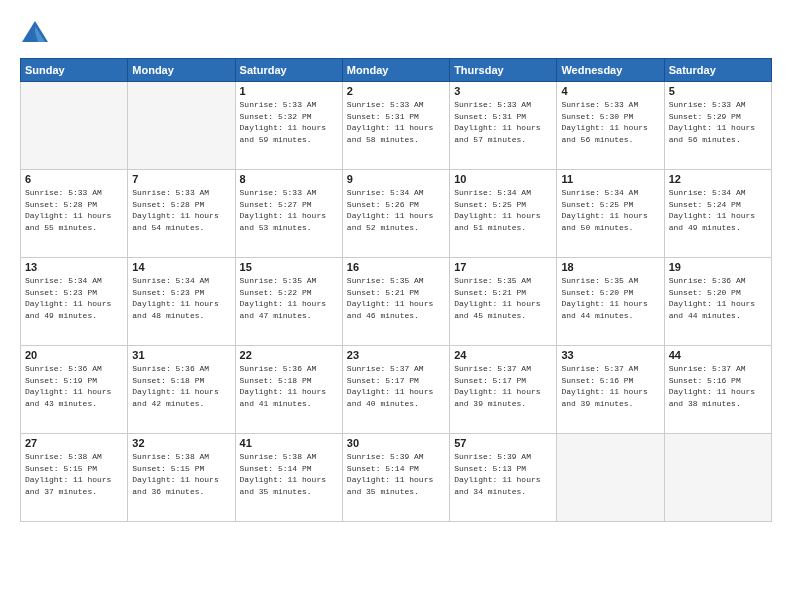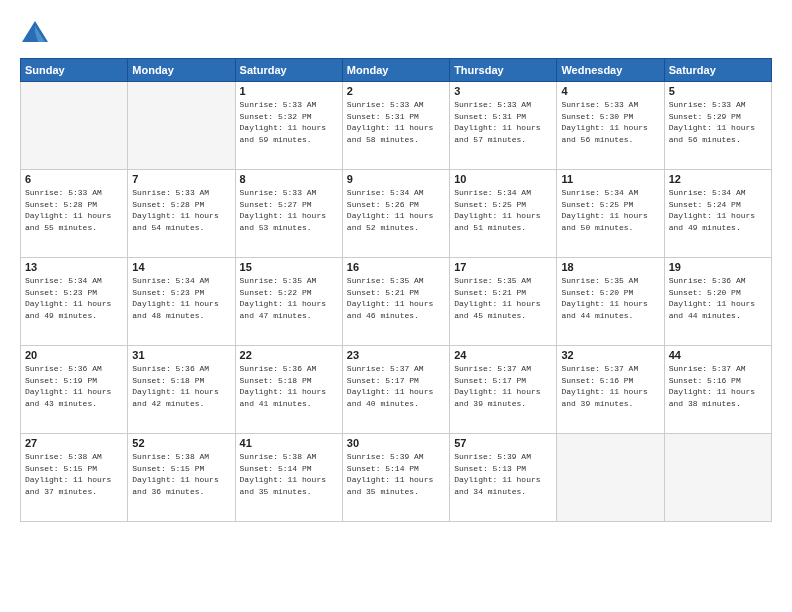--- a/index.html
+++ b/index.html
@@ -232,35 +232,35 @@
           </td>
           <td>
             <div class="day-number">23</div>
             <div class="day-info">Sunrise: 5:37 AM<br>Sunset: 5:17 PM<br>Daylight: 11 hours<br>and 40 minutes.</div>
           </td>
           <td>
             <div class="day-number">24</div>
             <div class="day-info">Sunrise: 5:37 AM<br>Sunset: 5:17 PM<br>Daylight: 11 hours<br>and 39 minutes.</div>
           </td>
           <td>
-            <div class="day-number">32</div>
+            <div class="day-number">33</div>
             <div class="day-info">Sunrise: 5:37 AM<br>Sunset: 5:16 PM<br>Daylight: 11 hours<br>and 39 minutes.</div>
           </td>
           <td>
             <div class="day-number">44</div>
             <div class="day-info">Sunrise: 5:37 AM<br>Sunset: 5:16 PM<br>Daylight: 11 hours<br>and 38 minutes.</div>
           </td>
         </tr>
         <tr>
           <td>
             <div class="day-number">27</div>
             <div class="day-info">Sunrise: 5:38 AM<br>Sunset: 5:15 PM<br>Daylight: 11 hours<br>and 37 minutes.</div>
           </td>
           <td>
-            <div class="day-number">52</div>
+            <div class="day-number">32</div>
             <div class="day-info">Sunrise: 5:38 AM<br>Sunset: 5:15 PM<br>Daylight: 11 hours<br>and 36 minutes.</div>
           </td>
           <td>
             <div class="day-number">41</div>
             <div class="day-info">Sunrise: 5:38 AM<br>Sunset: 5:14 PM<br>Daylight: 11 hours<br>and 35 minutes.</div>
           </td>
           <td>
             <div class="day-number">30</div>
             <div class="day-info">Sunrise: 5:39 AM<br>Sunset: 5:14 PM<br>Daylight: 11 hours<br>and 35 minutes.</div>
           </td>

